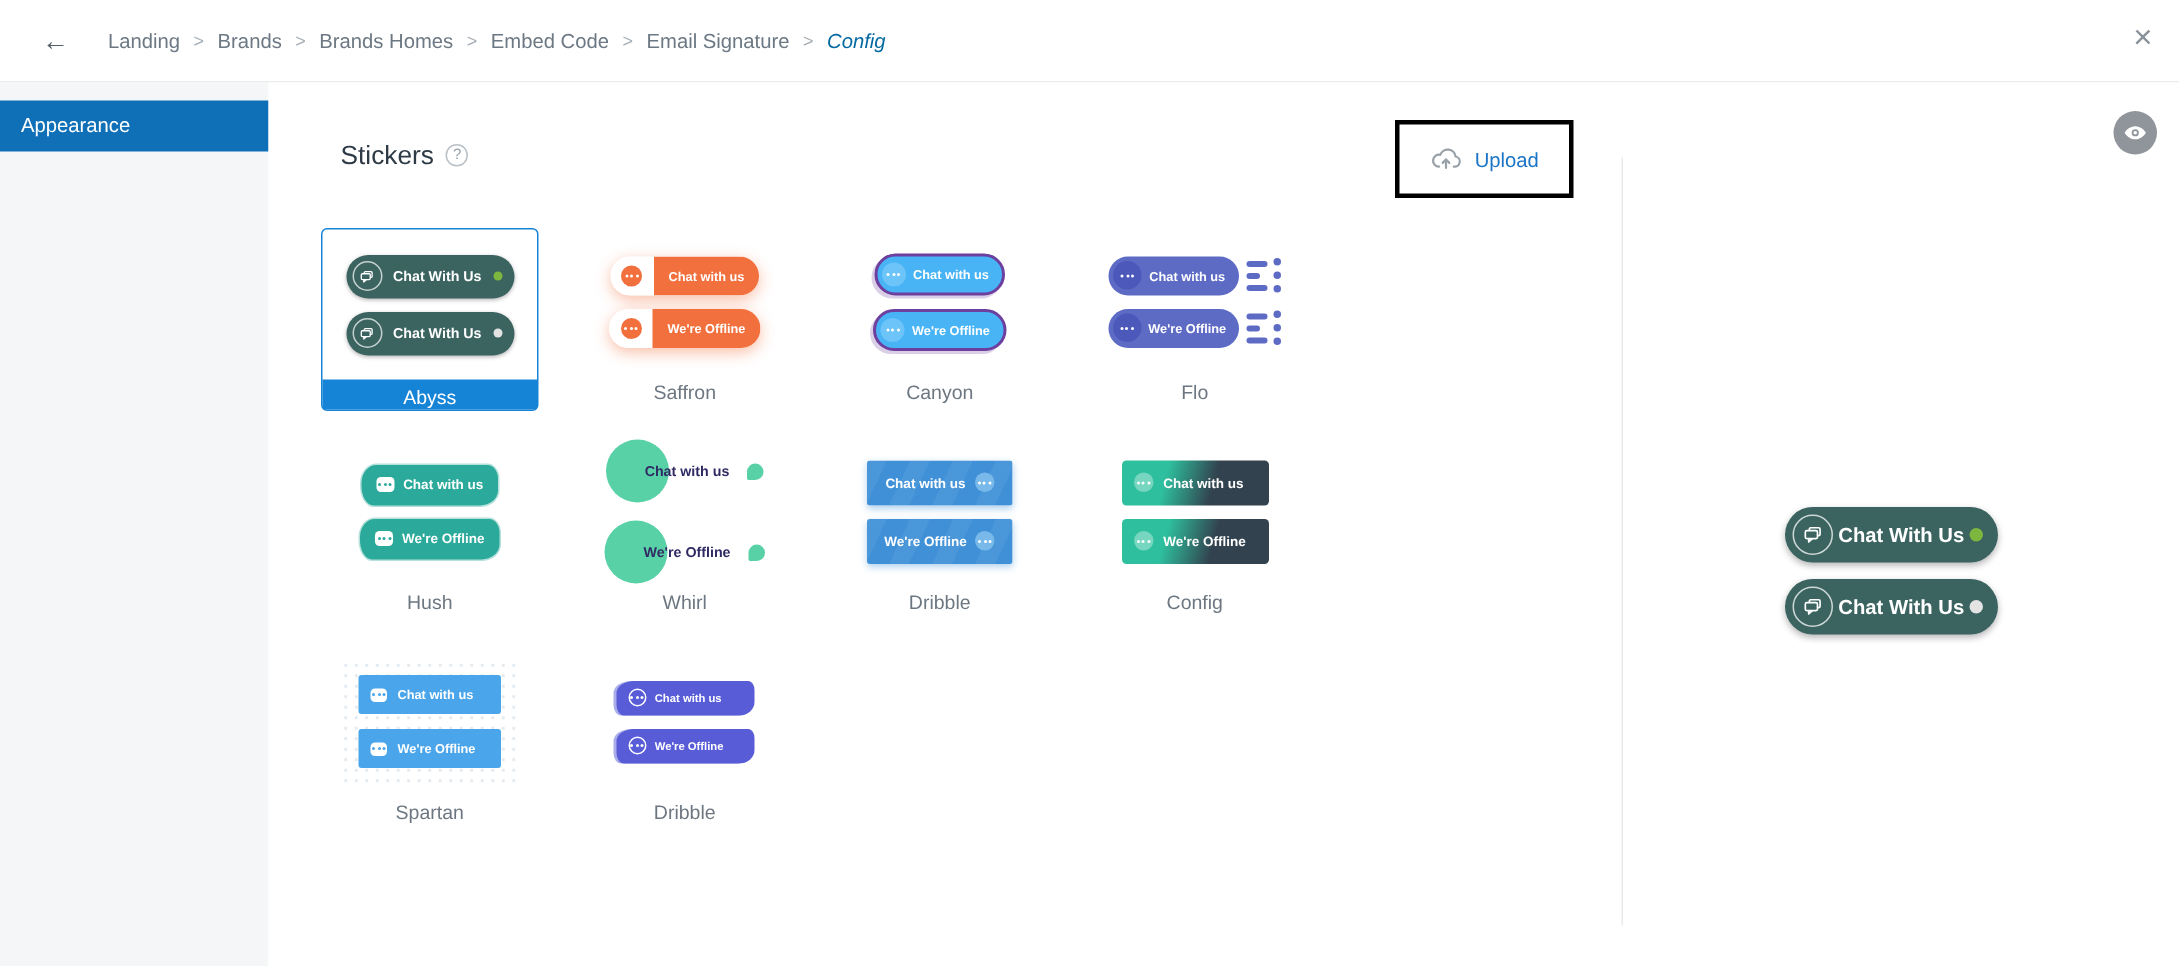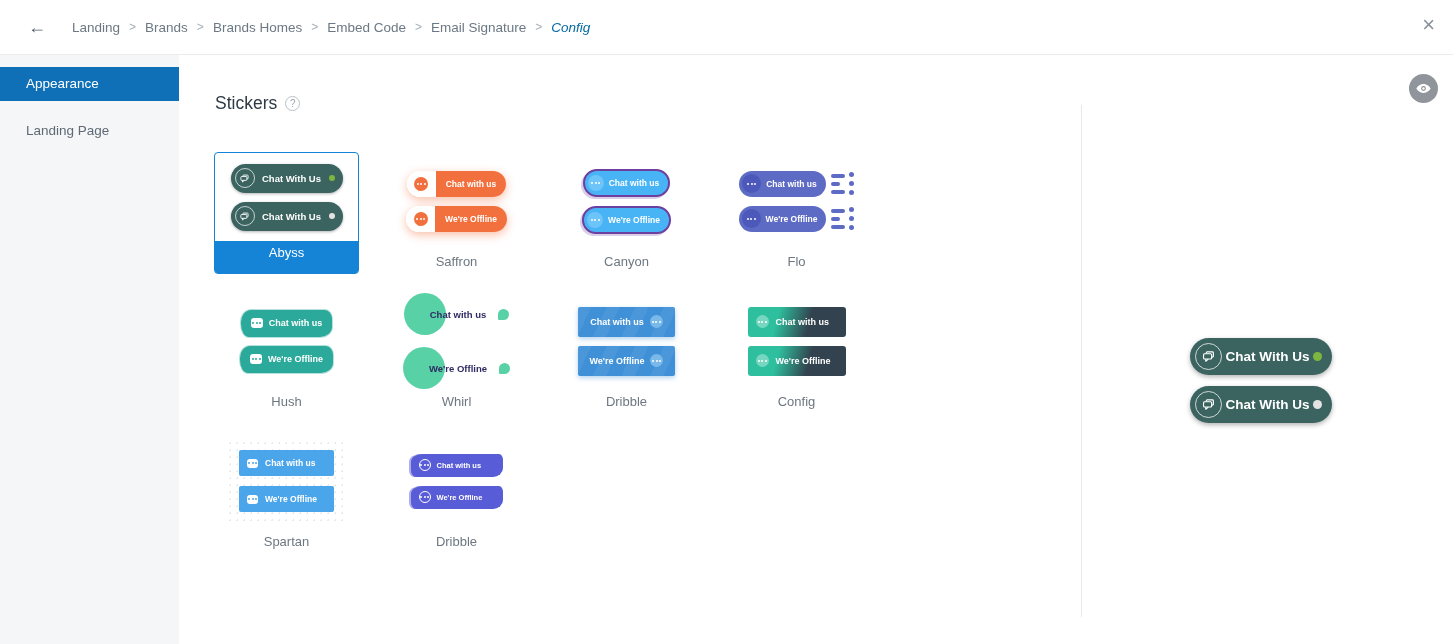--- a/index.html
+++ b/index.html
@@ -10,45 +10,45 @@
   .topbar { position:absolute; top:0; left:0; right:0; height:55px; background:#fff; border-bottom:1px solid #ececec; display:flex; align-items:center; }
   .back-arrow { margin-left:28px; font-size:18px; color:#555f68; cursor:pointer; }
   .crumbs { margin-left:26px; display:flex; align-items:center; font-size:13.5px; color:#6c7883; }
   .crumb { cursor:pointer; }
   .crumb-sep { margin:0 9px; color:#a6aeb5; font-size:12px; }
   .crumb-last { color:#0369a1;font-style:italic; }
   .close-x { position:absolute; right:18px; top:14px; font-size:22px; color:#8a9299; line-height:1; cursor:pointer; }
 
   
   .sidebar { position:absolute; top:55px; left:0; width:179px; bottom:0; background:#f4f6f8; }
-  .side-item { height:34px; line-height:34px; padding-left:26px; font-size:13.5px; color:#5f6a75; cursor:pointer; }
+  .side-item { height:34px; line-height:34px; padding-left:14px; font-size:13.5px; color:#5f6a75; cursor:pointer; }
   .side-item.active { background:#0f70b8; color:#fff; }
   .side-item:first-child { margin-top:12px; }
   .side-item + .side-item { margin-top:13px; }
 
   
   .main { position:absolute; top:55px; left:179px; right:0; bottom:0; background:#fff; }
-  .page-title-row { position:absolute; left:36px; top:38px; display:flex; align-items:center; gap:8px; }
+  .page-title-row { position:absolute; left:48px; top:38px; display:flex; align-items:center; gap:8px; }
   .page-title { font-size:17.5px; color:#2e3a45; }
   .help-circ { width:15px; height:15px; border:1px solid #b9c0c6; border-radius:50%; color:#9aa2ab; font-size:10px; display:flex; align-items:center; justify-content:center; }
 
   .upload-wrap { position:absolute; left:751px; top:25px; width:119px; height:52px; border:3px solid #000; background:#fff; display:flex; align-items:center; justify-content:center; gap:8px; cursor:pointer; }
   .upload-label { color:#1b74c5; font-size:13.5px; }
 
   .v-divider { position:absolute; left:902px; top:50px; width:1px; height:512px; background:#e9e9e9; }
 
   .eye-btn { position:absolute; right:15px; top:19px; width:29px; height:29px; border-radius:50%; background:#8f959b; display:flex; align-items:center; justify-content:center; cursor:pointer; }
 
   
   .grid { position:absolute; left:35px; top:97px; display:grid; grid-template-columns:repeat(4,145px); column-gap:25px; row-gap:18px; }
   .cell { height:122px; display:flex; flex-direction:column; align-items:center; cursor:pointer; }
   .art { flex:1; width:100%; display:flex; flex-direction:column; justify-content:center; align-items:center; gap:9px; }
   .cell-label { height:24px; line-height:24px; font-size:13px; color:#6d7781; }
   .cell.selected { border:1px solid #1583d6; border-radius:4px; background:#fff; }
-  .sel-footer { width:100%; height:32px; line-height:24px; background:#1583d6; color:#fff; text-align:center; font-size:13px; border-radius:0 0 2px 2px; }
+  .sel-footer { width:100%; height:20px; line-height:24px; background:#1583d6; color:#fff; text-align:center; font-size:13px; border-radius:0 0 2px 2px; }
 
   .chip { display:flex; align-items:center; }
 
   
   .dots { display:flex; gap:1.5px; }
   .dots i { width:2px; height:2px; border-radius:50%; background:#fff; }
 
   
   .chip-abyss { width:112px; height:29px; border-radius:15px; background:#3b6461; padding:0 8px 0 4px; box-shadow:0 1px 3px rgba(0,0,0,.3); }
   .abyss-circ { width:20px; height:20px; border:1px solid rgba(255,255,255,.7); border-radius:50%; display:flex; align-items:center; justify-content:center; flex:none; }
@@ -144,30 +144,37 @@
       <span class="crumb-sep">&gt;</span>
       <span class="crumb">Email Signature</span>
       <span class="crumb-sep">&gt;</span>
       <span class="crumb crumb-last">Config</span>
     </div>
     <span class="close-x">×</span>
   </div>
 
   <div class="sidebar">
     <div class="side-item active">Appearance</div>
-    <div class="side-item">Landing Page</div>
   </div>
 
   <div class="main">
 
     <div class="page-title-row">
       <span class="page-title">Stickers</span>
       <span class="help-circ">?</span>
     </div>
 
+    <div class="upload-wrap">
+      <svg width="22" height="22" viewBox="0 0 24 24" fill="none" stroke="#98a0a8" stroke-width="1.6" stroke-linecap="round" stroke-linejoin="round">
+        <path d="M7 17.5a4.3 4.3 0 1 1 .8-8.5A5.8 5.8 0 0 1 19 10.2a3.6 3.6 0 0 1-1.4 7.3"></path>
+        <path d="M12 18.5v-6"></path>
+        <path d="M9.6 14.8 12 12.4l2.4 2.4"></path>
+      </svg>
+      <span class="upload-label">Upload</span>
+    </div>
 
     <div class="v-divider"></div>
 
     <div class="eye-btn">
       <svg width="17" height="17" viewBox="0 0 24 24">
         <path fill="#fff" d="M12 5.8C7 5.8 3.3 9.5 2 12c1.3 2.5 5 6.2 10 6.2s8.7-3.7 10-6.2c-1.3-2.5-5-6.2-10-6.2z"></path>
         <circle cx="12" cy="12" r="3.4" fill="#8f959b"></circle>
         <circle cx="12" cy="12" r="1.7" fill="#fff"></circle>
       </svg>
     </div>

